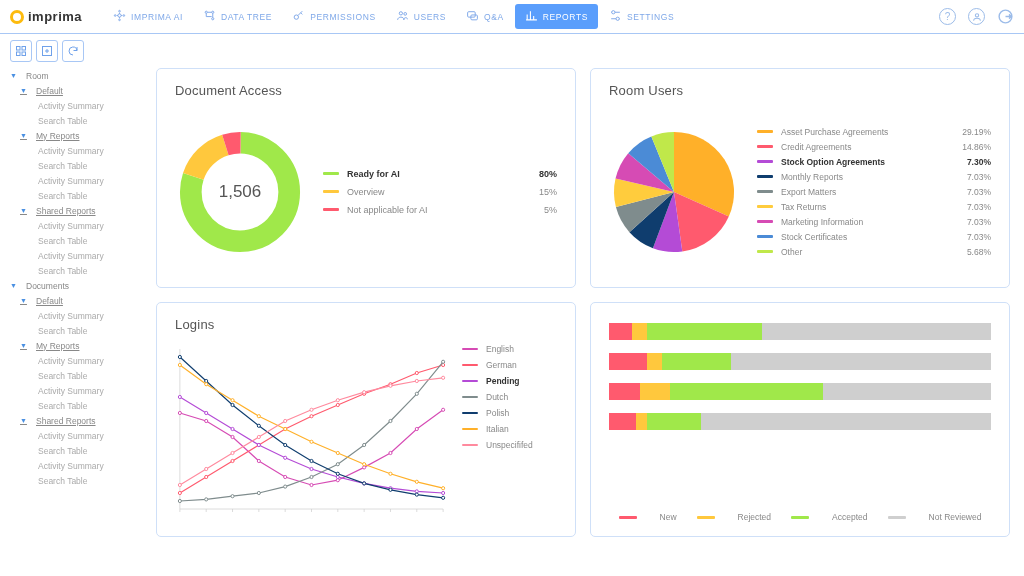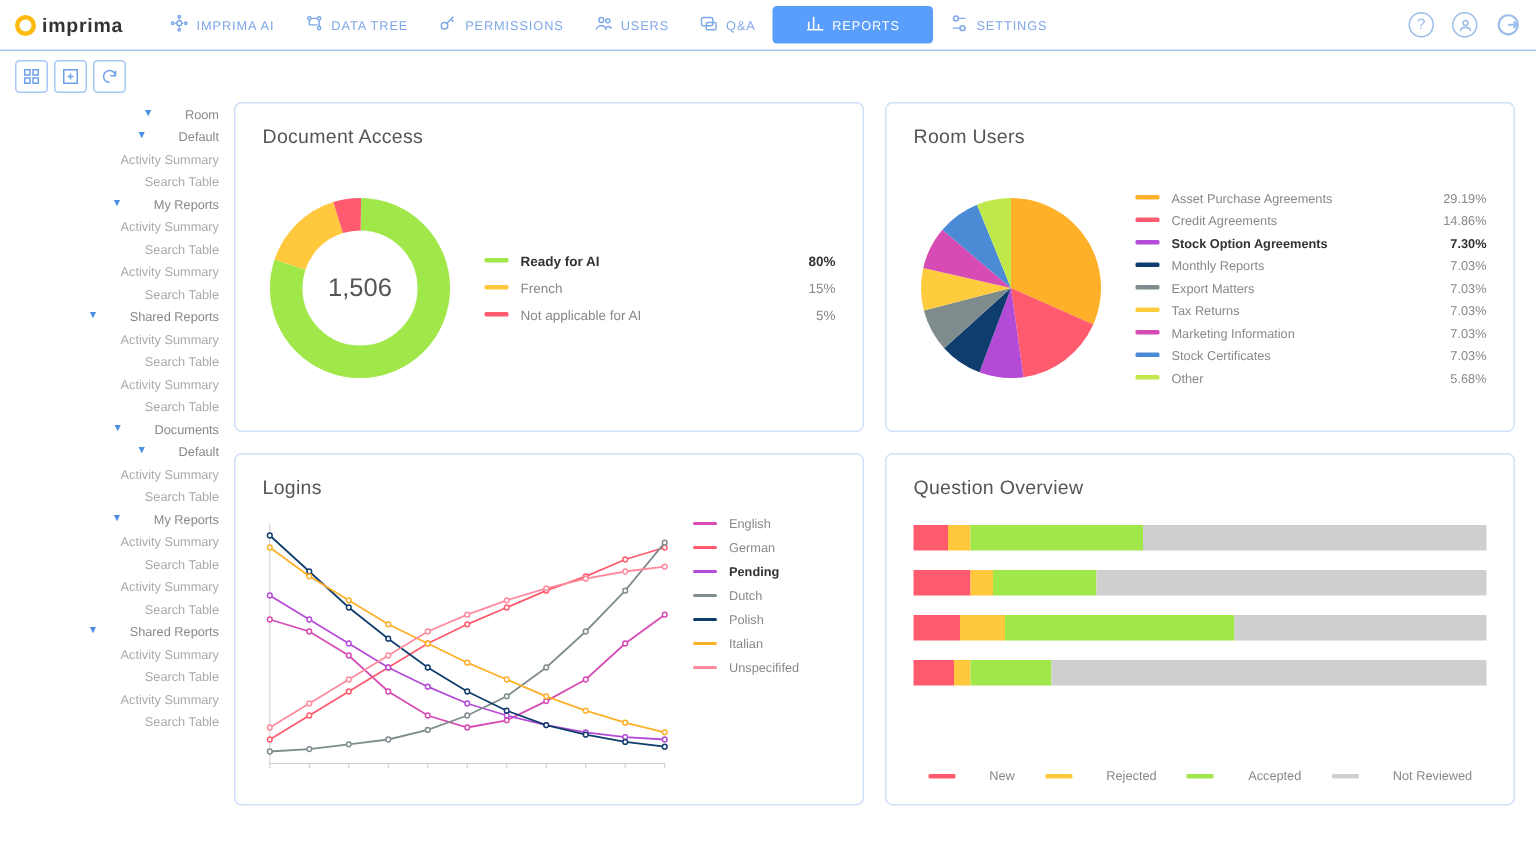--- a/index.html
+++ b/index.html
@@ -34,21 +34,21 @@
 .project-chip .proj-name{ color:#aaa; }
 .project-chip .proj-id{ color:#999; }
 .project-chip .proj-status{ color:#4a90e2; }
 .project-chip .chev{ color:#4a90e2; font-size:8px; }
 .navs { display:flex; align-items:center; gap: 2px; margin-left: 18px; }
 .nav-item {
   display:flex; align-items:center; gap:5px;
   padding: 4px 9px; font-size:8.5px; letter-spacing:0.6px;
   color:#7fa8e8; border-radius:3px; cursor:pointer;
 }
-.nav-item.active { background:#5a9efc; color:#fff; border-radius:3px; padding:5px 22px; }
+.nav-item.active { background:#5a9efc; color:#fff; border-radius:3px; padding:5px 10px; }
 .nav-item svg{ width:13px; height:13px; }
 .nav-item.active svg{stroke:#fff;}
 .top-right { margin-left:auto; display:flex; align-items:center; gap:12px; color:#9cbce9; }
 .top-right .icn{ width:17px; height:17px; border:1.3px solid #9cbce9; border-radius:50%; display:flex; align-items:center; justify-content:center; font-size:10px; cursor:pointer;}
 .toolbar-row{
   display:flex; padding:6px 10px; gap:4px;
 }
 .tool-btn{
   width:22px; height:22px; border:1px solid #a8c7f5; border-radius:3px;
   display:flex; align-items:center; justify-content:center; color:#6fa1ea; cursor:pointer;
@@ -57,24 +57,24 @@
 .main{
   display:flex;
   height: calc(576px - 34px - 34px);
 }
 .sidebar{
   width:150px;
   padding: 0 4px 0 10px;
   font-size:8.5px; color:#999;
   overflow:hidden;
 }
-.tree-node{ display:flex; align-items:center; gap:20px; padding:2.5px 0; cursor:pointer;justify-content:flex-end;}
+.tree-node{ display:flex; align-items:center; gap:8px; padding:2.5px 0; cursor:pointer;}
 .tree-node .caret{ color:#4a90e2; font-size:7px; width:8px; display:inline-block;}
 .tree-lvl-0{ padding-left:0; color:#888; }
-.tree-lvl-1{ padding-left:10px; color:#888;}
+.tree-lvl-1{ padding-left:10px; color:#888;text-decoration:underline;}
 .tree-lvl-2{ padding-left:28px; color:#aaa;}
 .content{
   flex:1;
   display:grid;
   grid-template-columns: 1fr 1fr;
   grid-template-rows: 220px 235px;
   gap: 14px;
   padding: 0 14px 10px 6px;
 }
 .card{
@@ -319,21 +319,21 @@
           <div class="donut-center">1,506</div>
         </div>
         <div class="legend" id="da-legend">
             <div class="legend-row bold">
               <span class="swatch" style="background:#a0e84a"></span>
               <span class="lbl">Ready for AI</span>
               <span class="val">80%</span>
             </div>
             <div class="legend-row">
               <span class="swatch" style="background:#ffc83d"></span>
-              <span class="lbl">French</span>
+              <span class="lbl">Overview</span>
               <span class="val">15%</span>
             </div>
             <div class="legend-row">
               <span class="swatch" style="background:#ff5a6e"></span>
               <span class="lbl">Not applicable for AI</span>
               <span class="val">5%</span>
             </div>
           </div>
       </div>
     </div>
@@ -531,21 +531,20 @@
             </div>
             <div class="legend-row">
               <span class="swatch" style="background:#ff8a9e"></span>
               <span class="lbl">Unspecififed</span>
             </div>
           </div>
       </div>
     </div>
 
     <div class="card">
-      <h2>Question Overview</h2>
       <div class="qo-bars" id="qo-bars">
           <div class="qo-bar">
             <div class="qo-seg" style="width: 6%; background: rgb(255, 90, 110);"></div>
             <div class="qo-seg" style="width: 4%; background: rgb(255, 200, 61);"></div>
             <div class="qo-seg" style="width: 30%; background: rgb(160, 232, 74);"></div>
             <div class="qo-seg" style="width: 60%; background: rgb(207, 207, 207);"></div>
           </div>
           <div class="qo-bar">
             <div class="qo-seg" style="width: 10%; background: rgb(255, 90, 110);"></div>
             <div class="qo-seg" style="width: 4%; background: rgb(255, 200, 61);"></div>

